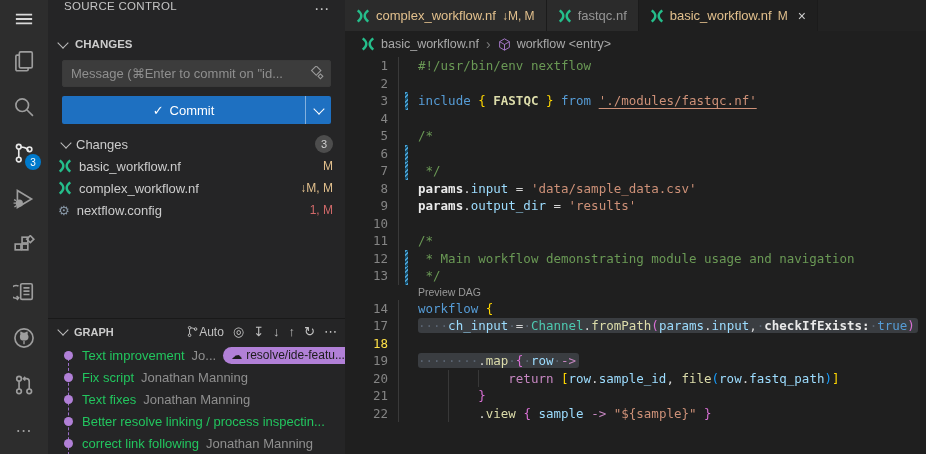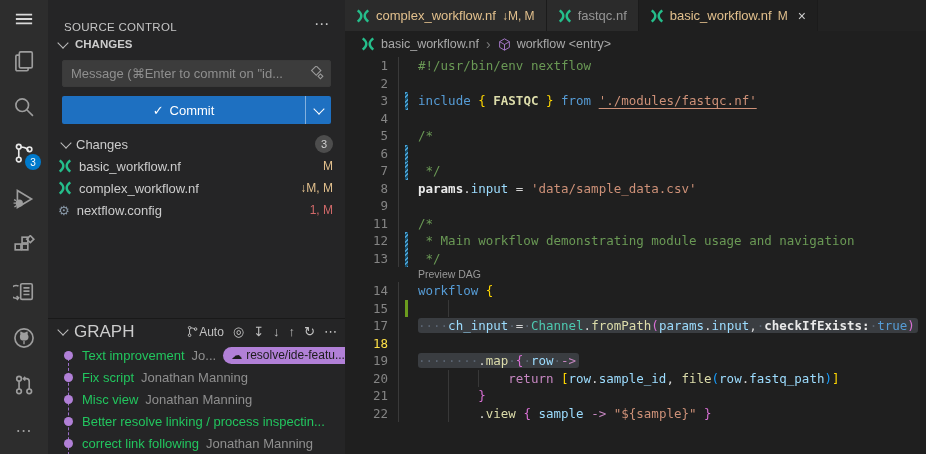--- a/index.html
+++ b/index.html
@@ -11,21 +11,21 @@
   .activitybar{width:48px;background:#2d2d2d;display:flex;flex-direction:column;align-items:center;flex:none}
   .ab-slot{width:48px;height:47px;display:flex;align-items:center;justify-content:center;position:relative;color:#9d9d9d;cursor:pointer}
   .ab-slot.active{color:#e9e9e9}
   .ab-slot.menu{color:#d9d9d9;height:38px}
   .ab-badge{position:absolute;right:7px;bottom:6px;width:16px;height:16px;border-radius:50%;
     background:#007acc;color:#fff;font-size:10px;display:flex;align-items:center;justify-content:center}
   .ab-more{color:#9d9d9d;font-size:16px;letter-spacing:1px}
 
   
   .sidebar{width:297px;background:#252526;flex:none;display:flex;flex-direction:column;overflow:hidden}
-  .sb-header{height:33px;display:flex;align-items:flex-end;padding:0 16px;flex:none}
+  .sb-header{height:33px;display:flex;align-items:flex-start;padding:0 16px;flex:none}
   .sb-title{font-size:11.5px;color:#c5c5c5;letter-spacing:.3px}
   .sb-more{margin-left:auto;color:#c5c5c5;font-size:15px;cursor:pointer}
   .sec-head{display:flex;align-items:center;height:22px;padding:0 7px;font-size:11.5px;font-weight:700;color:#cccccc;flex:none;cursor:pointer}
   .chev{width:8px;height:8px;border-right:1.4px solid #bbb;border-bottom:1.4px solid #bbb;transform:rotate(45deg);margin:-3px 8px 0 4px;flex:none}
   .msgbox{margin:5px 14px 9px;position:relative;flex:none}
   .msgbox input{width:100%;height:27px;background:#3c3c3c;border:1px solid #3a3a3a;border-radius:2px;
     color:#cccccc;font-size:13px;padding:0 30px 0 8px;font-family:inherit;outline:none}
   .msgbox input::placeholder{color:#8f8f8f}
   .sparkle{position:absolute;right:7px;top:6px;color:#9a9a9a}
   .commit-btn{margin:0 14px;height:28px;border-radius:2px;background:#1e70c1;color:#fff;display:flex;align-items:center;flex:none;cursor:pointer;font-size:13px}
@@ -39,21 +39,21 @@
   .file-row{display:flex;align-items:center;height:22px;padding:0 12px 0 10px;gap:7px;cursor:pointer;flex:none}
   .file-name{color:#cccccc;white-space:nowrap}
   .file-status{margin-left:auto;font-size:12px;white-space:nowrap}
   .c-gold{color:#e2c08d}.c-err{color:#d16969}.c-plain{color:#969696}
   .gear{color:#8a99a8;font-size:13px;line-height:1}
   .spacer{flex:1}
 
   .graph-sec{border-top:1px solid #191919;flex:none}
   .graph-head{display:flex;align-items:center;height:25px;padding:0 8px;flex:none}
   .graph-head .chev{margin:-3px 7px 0 3px}
-  .graph-title{font-size:17px;font-weight:400;color:#cccccc}
+  .graph-title{font-size:11px;font-weight:700;color:#cccccc}
   .graph-tools{margin-left:auto;display:flex;align-items:center;gap:9px;color:#c0c0c0}
   .gh-btn{display:flex;align-items:center;gap:0;font-size:12px;color:#c0c0c0;cursor:pointer}
   .gh-glyph{font-size:13px}
   .commits{position:relative;flex:none}
   .commit-line{position:absolute;left:20px;top:14px;bottom:-6px;border-left:1px dashed #9b6fc9}
   .commit-row{position:relative;display:flex;align-items:center;height:22px;padding-left:34px;cursor:pointer;white-space:nowrap;overflow:hidden}
   .commit-dot{position:absolute;left:16px;top:7px;width:9px;height:9px;border-radius:50%;background:#b180d7}
   .commit-msg{color:#22c55e}
   .commit-author{color:#8f8f8f;margin-left:7px}
   .ref-badge{margin-left:7px;background:#b180d7;color:#1c1c1c;border-radius:10px;height:17px;display:flex;
@@ -265,21 +265,21 @@
               <span>resolve/ide-featu...</span>
             </span>
           </div>
           <div class="commit-row">
             <span class="commit-dot"></span>
             <span class="commit-msg">Fix script</span>
             <span class="commit-author">Jonathan Manning</span>
           </div>
           <div class="commit-row">
             <span class="commit-dot"></span>
-            <span class="commit-msg">Misc view</span>
+            <span class="commit-msg">Text fixes</span>
             <span class="commit-author">Jonathan Manning</span>
           </div>
           <div class="commit-row">
             <span class="commit-dot"></span>
             <span class="commit-msg">Better resolve linking / process inspectin...</span>
           </div>
           <div class="commit-row">
             <span class="commit-dot"></span>
             <span class="commit-msg">correct link following</span>
             <span class="commit-author">Jonathan Manning</span>
@@ -382,20 +382,26 @@
           <div class="txt"><span class="cm"> */</span></div>
         </div>
         <div class="code-row">
           <div class="ln">8</div>
           <div class="gut"></div>
           <div class="txt"><span class="wb">params</span><span class="pn">.</span><span class="vr">input</span><span class="pn"> = </span><span class="st">'data/sample_data.csv'</span></div>
         </div>
         <div class="code-row">
           <div class="ln">9</div>
           <div class="gut"></div>
+          <div class="txt"><span class="wb">params</span><span class="pn">.</span><span class="vr">output_dir</span><span class="pn"> = </span><span class="st">'results'</span></div>
+        </div>
+        <div class="code-row">
+          <div class="ln">10</div>
+          <div class="gut"></div>
+          <div class="txt"></div>
         </div>
         <div class="code-row">
           <div class="ln">11</div>
           <div class="gut"></div>
           <div class="txt"><span class="cm">/*</span></div>
         </div>
         <div class="code-row">
           <div class="ln">12</div>
           <div class="gut">
             <div class="gmark g-mod"></div>
@@ -413,27 +419,20 @@
           <div class="ln"></div>
           <div class="gut"></div>
           <div class="txt">Preview DAG</div>
         </div>
         <div class="code-row">
           <div class="ln">14</div>
           <div class="gut"></div>
           <div class="txt"><span class="kw">workflow</span><span class="pn"> </span><span class="b1">{</span></div>
         </div>
         <div class="code-row">
-          <div class="ln">15</div>
-          <div class="gut">
-            <div class="gmark g-add"></div>
-          </div>
-          <div class="txt"><div class="guide" style="left: 30.08px;"></div></div>
-        </div>
-        <div class="code-row">
           <div class="ln">17</div>
           <div class="gut"></div>
           <div class="txt"><span class="selw"><span class="ws">····</span><span class="vr">ch_input</span><span class="ws">·</span><span class="pn">=</span><span class="ws">·</span><span class="cl">Channel</span><span class="pn">.</span><span class="fn">fromPath</span><span class="b2">(</span><span class="vr">params</span><span class="pn">.</span><span class="vr">input</span><span class="pn">,</span><span class="ws">·</span><span class="wb">checkIfExists:</span><span class="ws">·</span><span class="kw">true</span><span class="b2">)</span></span></div>
         </div>
         <div class="code-row">
           <div class="ln cur">18</div>
           <div class="gut"></div>
         </div>
         <div class="code-row">
           <div class="ln">19</div>

